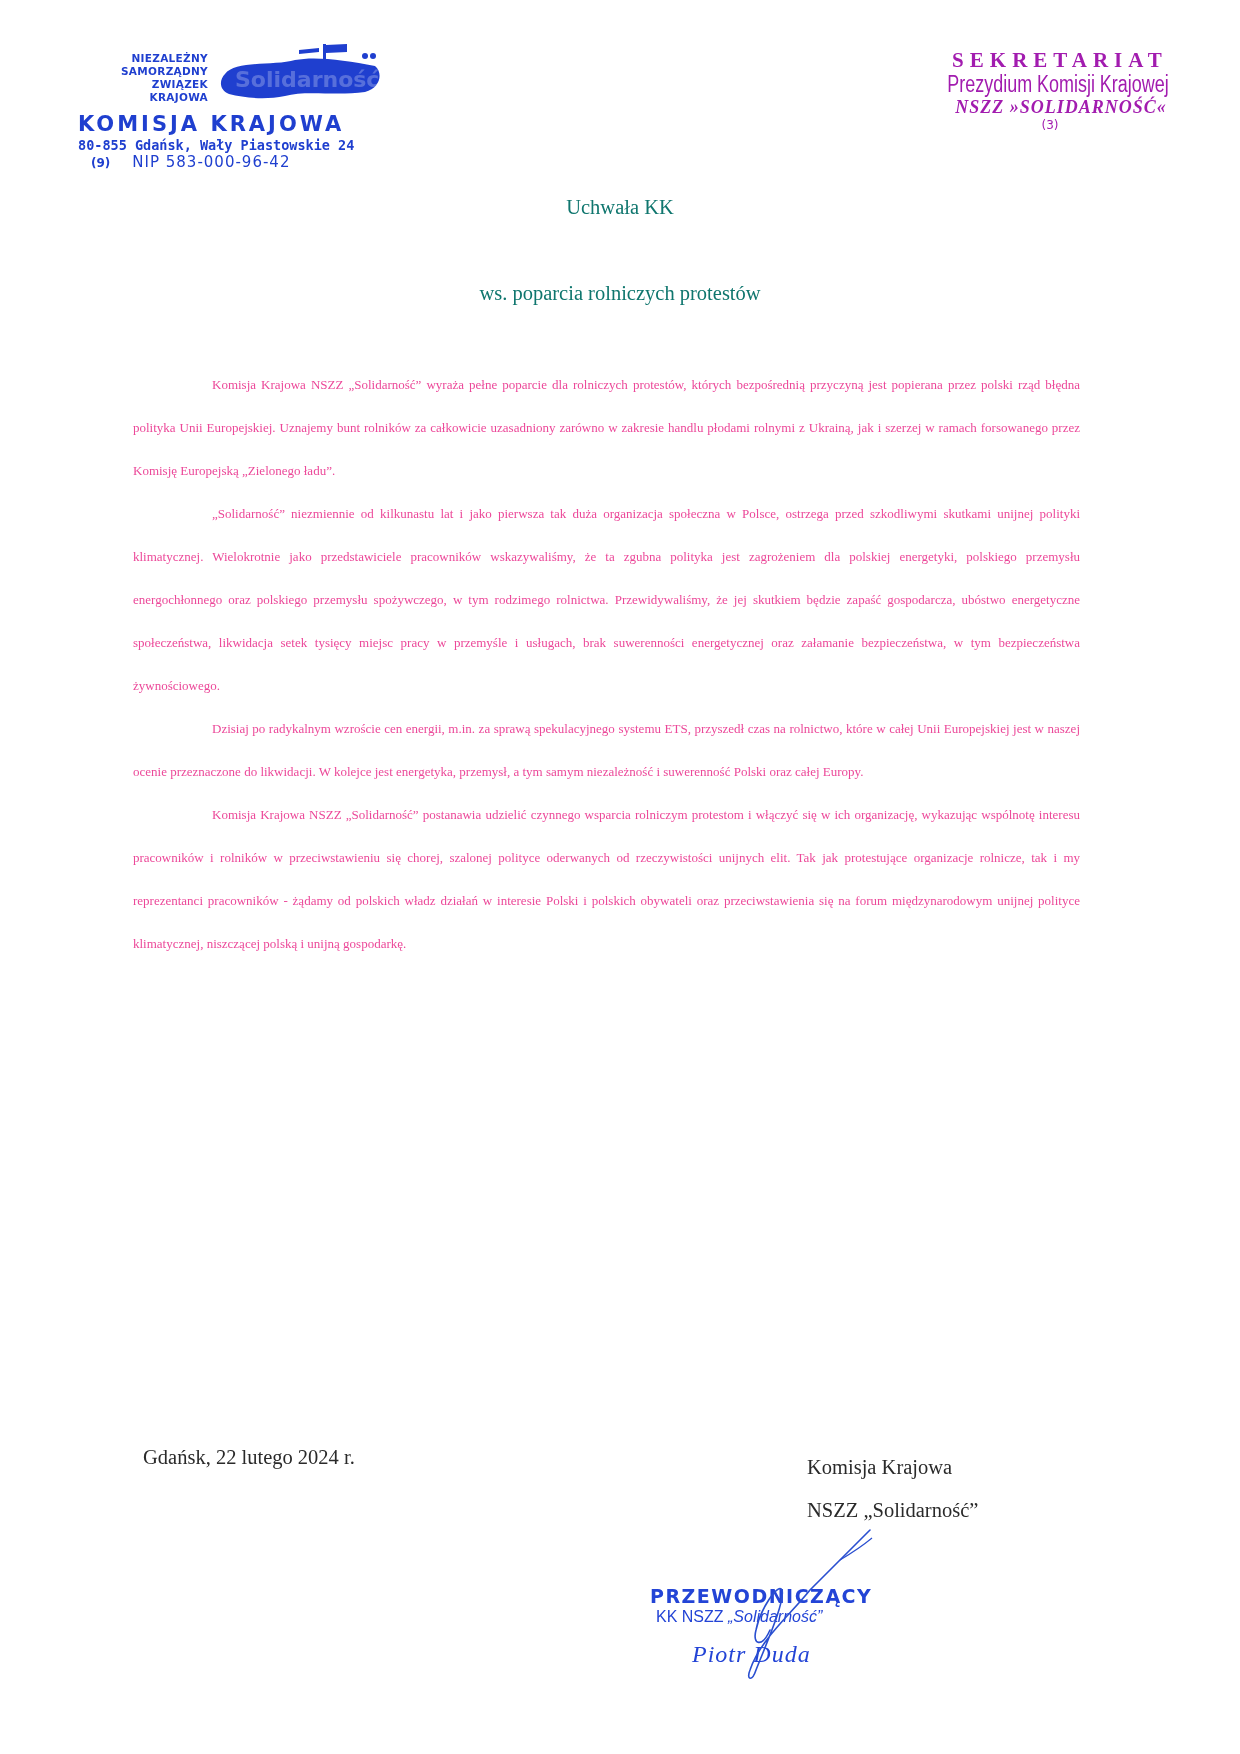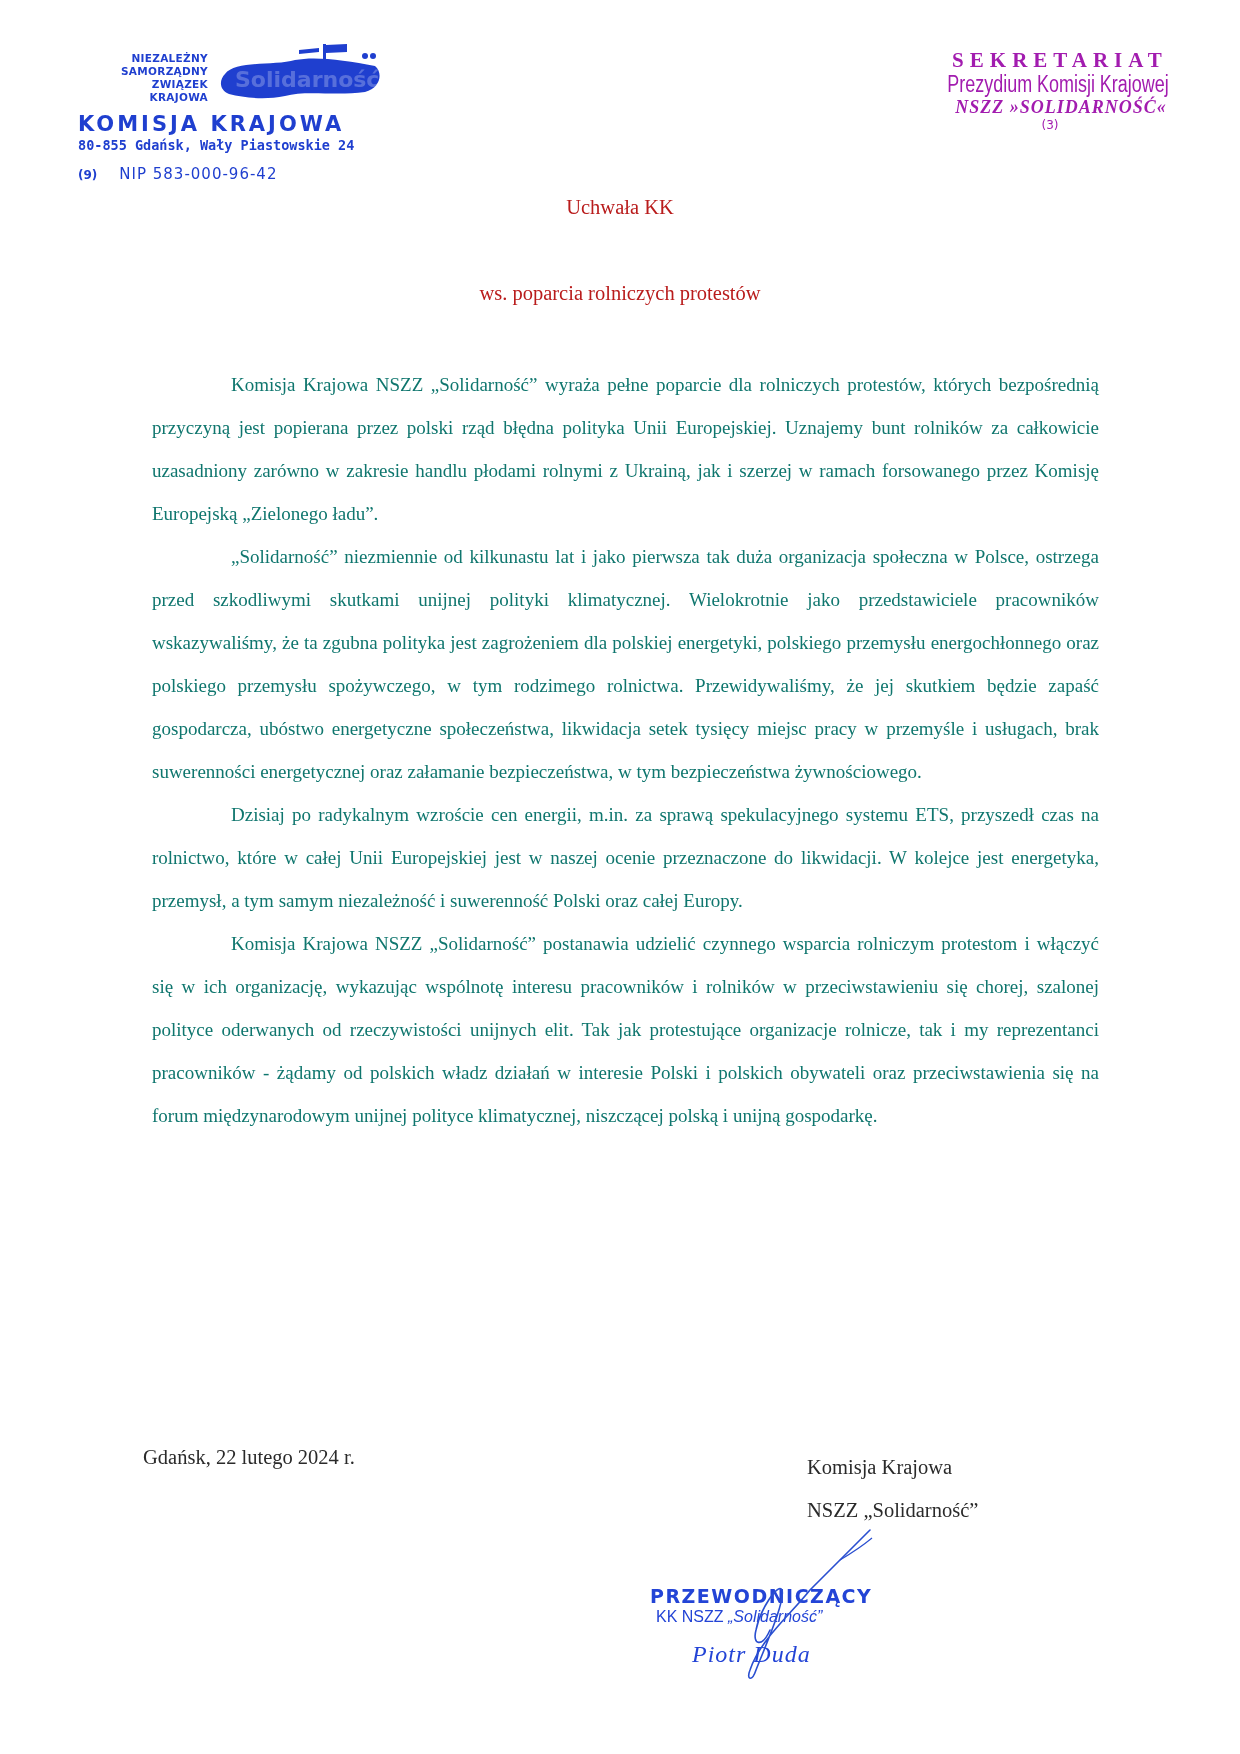--- a/index.html
+++ b/index.html
@@ -9,41 +9,41 @@
 
   
   .stamp-left { position: absolute; left: 78px; top: 30px; width: 330px; height: 140px; color: #1f3fcf; }
   .stamp-left .small { position: absolute; left: 20px; top: 22px; width: 110px; text-align: right;
       font-family: "DejaVu Sans", sans-serif; font-weight: bold; font-size: 10.5px; line-height: 13px; letter-spacing: 0.3px; }
   .stamp-left .logo { position: absolute; left: 137px; top: 12px; width: 175px; height: 60px; }
   .stamp-left .title { position: absolute; left: 0px; top: 82px; font-family: "DejaVu Sans", sans-serif;
       font-weight: bold; font-size: 21px; letter-spacing: 3px; white-space: nowrap; }
   .stamp-left .addr { position: absolute; left: 0px; top: 107px; font-family: "DejaVu Sans Mono", monospace;
       font-weight: bold; font-size: 13.5px; white-space: nowrap; }
-  .stamp-left .nip { position: absolute; left: 0px; top: 123px; font-family: "DejaVu Sans", sans-serif;
-      font-size: 15px; white-space: nowrap; letter-spacing: 1px; margin-top: 12px; }
+  .stamp-left .nip { position: absolute; left: 13px; top: 123px; font-family: "DejaVu Sans", sans-serif;
+      font-size: 15px; white-space: nowrap; letter-spacing: 1px; }
   .stamp-left .nip .pre { font-weight: bold; font-size: 12px; margin-right: 22px; letter-spacing: 0; }
 
   
   .stamp-right { position: absolute; left: 900px; top: 48px; width: 300px; color: #a21caf; text-align: center; }
   .stamp-right .l1 { font-family: "Liberation Serif", serif; font-weight: bold; font-size: 21px; letter-spacing: 6px; line-height: 24px; padding-left: 20px; }
   .stamp-right .l2 { font-family: "Liberation Sans Narrow", "Liberation Sans", sans-serif; font-size: 23px; line-height: 25px;
       transform: scaleX(0.78); transform-origin: center; white-space: nowrap; margin-left: 16px; }
   .stamp-right .l3 { font-family: "Liberation Serif", serif; font-style: italic; font-weight: bold; font-size: 18px; line-height: 20px; letter-spacing: 1px; white-space: nowrap; padding-left: 22px; }
   .stamp-right .l4 { font-family: "DejaVu Sans", sans-serif; font-size: 12px; line-height: 16px; padding-left: 0px; }
 
   
-  .heading { position: absolute; left: 0; width: 1240px; text-align: center; font-size: 20.5px; color: #b91c1c; }
+  .heading { position: absolute; left: 0; width: 1240px; text-align: center; font-size: 20.5px; color: #0f766e; }
   .h1 { top: 196px; }
   .h2 { top: 239px; }
   .h3 { top: 282px; }
 
   
-  .body-text { position: absolute; left: 152px; top: 363px; width: 947px; font-size: 19px; line-height: 43px;
-      text-align: justify; color: #0f766e; }
+  .body-text { position: absolute; left: 133px; top: 363px; width: 947px; font-size: 13px; line-height: 43px;
+      text-align: justify; color: #ec4899; }
   .body-text p { margin: 0; text-indent: 79px; }
 
   .place-date { position: absolute; left: 143px; top: 1446px; font-size: 20.5px; color: #2a2a2a; }
   .signer { position: absolute; left: 807px; top: 1446px; font-size: 20.5px; line-height: 43px; color: #2a2a2a; }
 
   
   .sig-stamp { position: absolute; left: 650px; top: 1585px; width: 250px; color: #2344d6; }
   .sig-stamp .s1 { font-family: "DejaVu Sans", sans-serif; font-weight: bold; font-size: 19px; letter-spacing: 1.5px; line-height: 22px; white-space: nowrap; }
   .sig-stamp .s2 { font-family: "Liberation Sans", sans-serif; font-size: 16px; line-height: 20px; margin-left: 6px; white-space: nowrap; }
   .sig-stamp .s2 i { font-style: italic; }

